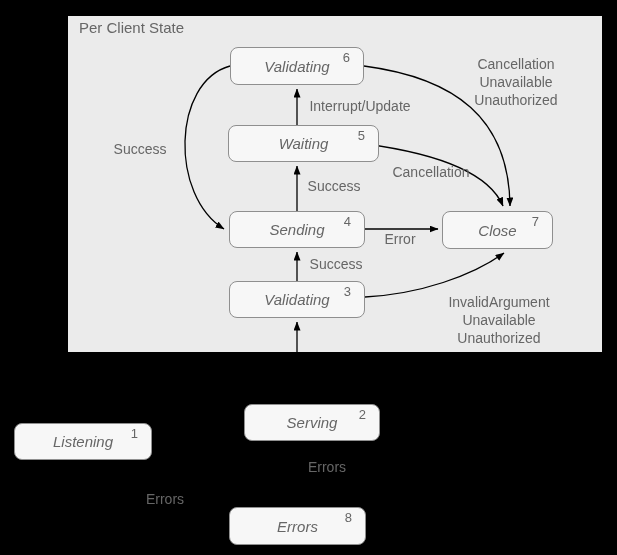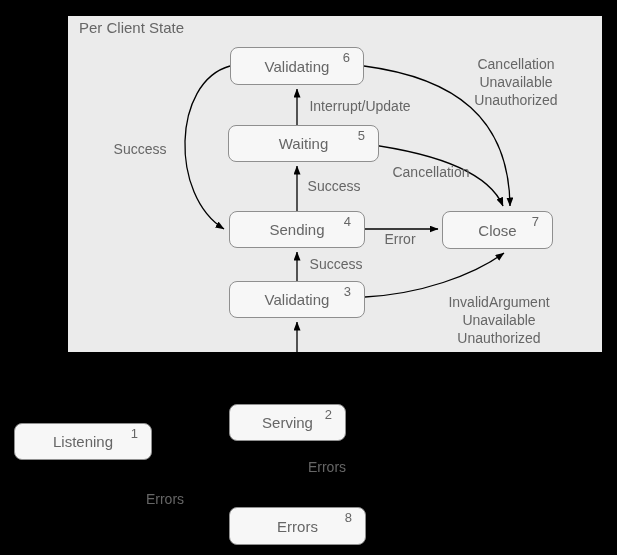--- a/index.html
+++ b/index.html
@@ -34,21 +34,21 @@
   svg.edges marker path{fill:var(--arrow);stroke:none;}
   .node{
     position:absolute;
     background:var(--node-fill);
     border:1px solid var(--node-border);
     border-radius:8px;
     box-sizing:border-box;
     display:flex;align-items:center;justify-content:center;
   }
   .node-label{
-    font-size:15px;color:var(--text);white-space:nowrap;
+    font-size:15px;color:var(--text);white-space:nowrap;font-style:italic;
   }
   .node-number{
     position:absolute;top:2px;right:13px;
     font-size:13px;color:var(--text);
   }
   .edge-label{
     position:absolute;
     transform:translate(-50%,-50%);
     font-size:14px;color:var(--text);
     white-space:nowrap;text-align:center;
@@ -104,21 +104,21 @@
   <div class="node" style="left:442px;top:211px;width:111px;height:38px">
     <span class="node-label">Close</span>
     <span class="node-number">7</span>
   </div>
 
   <div class="node" style="left:14px;top:423px;width:138px;height:37px">
     <span class="node-label">Listening</span>
     <span class="node-number">1</span>
   </div>
 
-  <div class="node" style="left:229px;top:404px;width:117px;height:37px">
+  <div class="node" style="left:244px;top:404px;width:136px;height:37px">
     <span class="node-label">Serving</span>
     <span class="node-number">2</span>
   </div>
 
   <div class="node" style="left:229px;top:507px;width:137px;height:38px">
     <span class="node-label">Errors</span>
     <span class="node-number">8</span>
   </div>
 
   <div class="edge-label" style="left:140px;top:149px">Success</div>

